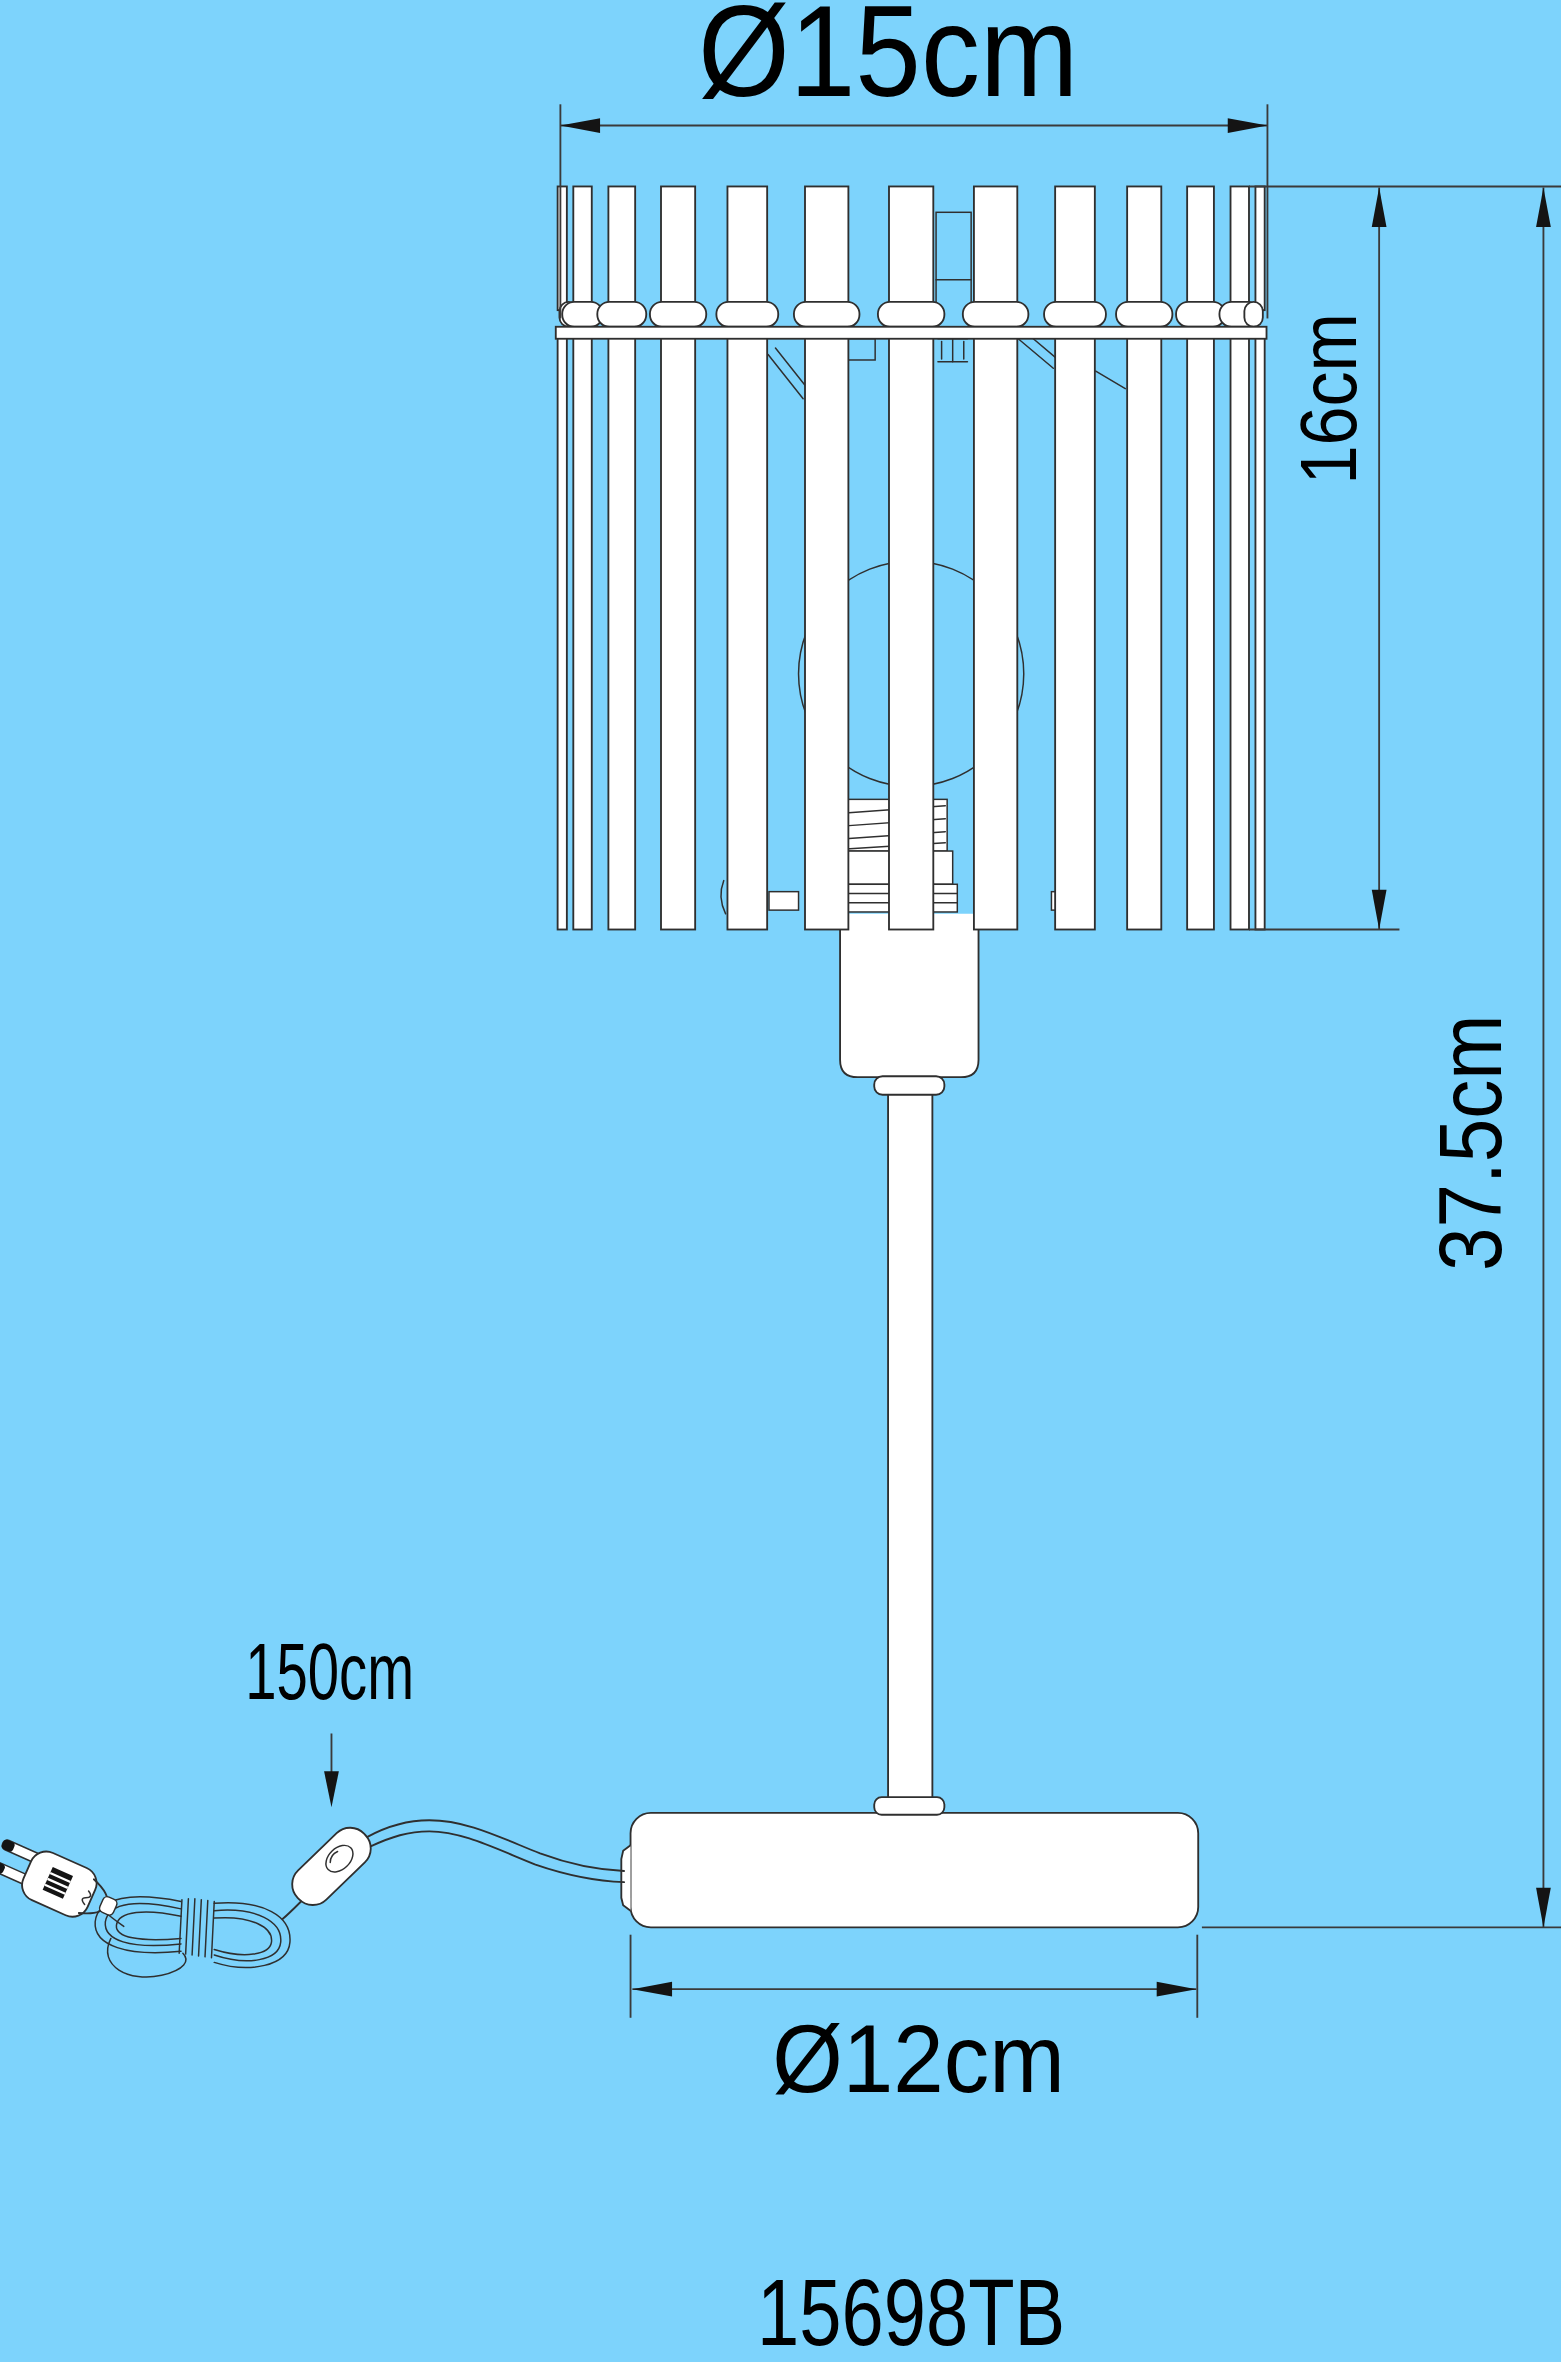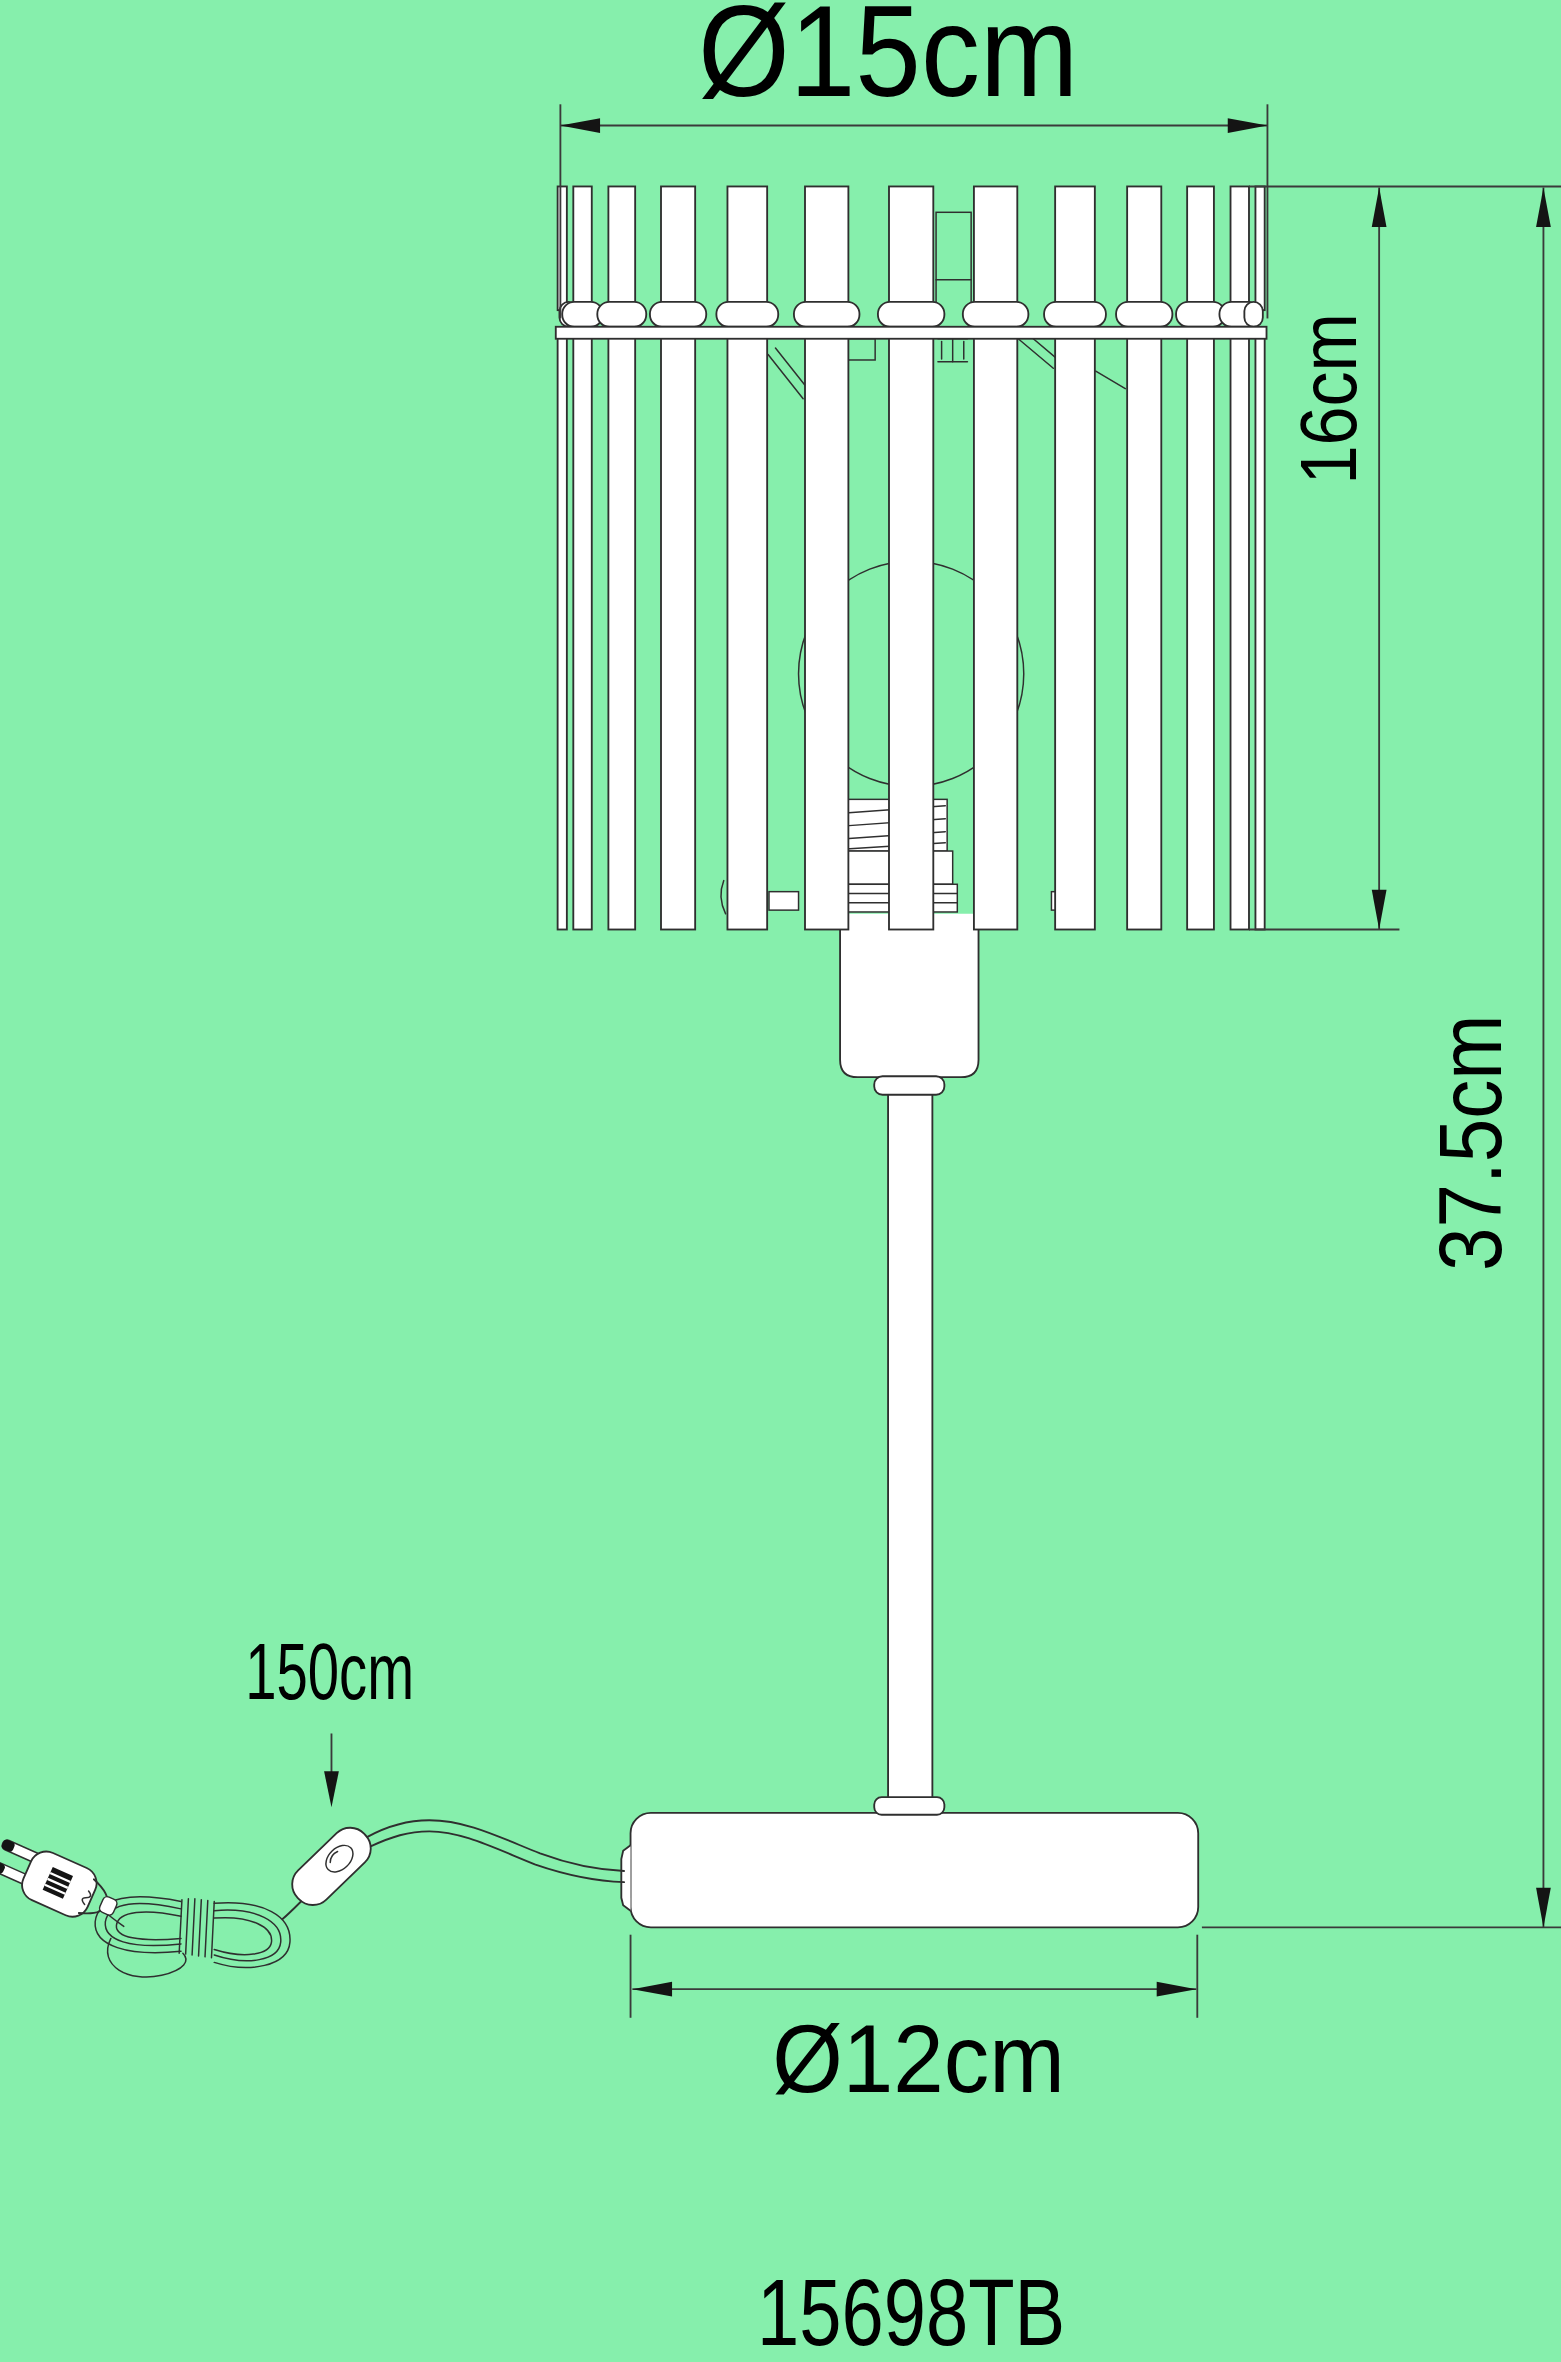--- a/index.html
+++ b/index.html
@@ -1,16 +1,16 @@
 <!DOCTYPE html>
 <html style="font-size:14.8px"><head>
 <meta charset="utf-8">
 <style>
   html,body{margin:0;padding:0;background:#ffffff;}
-  .stage{position:relative;width:1562px;height:2363px;background:#86efac;overflow:hidden;}
+  .stage{position:relative;width:1562px;height:2363px;background:#7dd3fc;overflow:hidden;}
   svg{display:block;}
   .ln{stroke:#2f2f2f;stroke-width:2;fill:none;stroke-linecap:round;}
   .thin{stroke:#2f2f2f;stroke-width:1.6;fill:none;stroke-linecap:round;}
   .wht{fill:#ffffff;stroke:#2f2f2f;stroke-width:2;}
   .whtthin{fill:#ffffff;stroke:#2f2f2f;stroke-width:1.6;}
   .blk{fill:#141414;stroke:none;}
   .dim{stroke:#3a3a3a;stroke-width:2;fill:none;}
   text{font-family:"Liberation Sans","DejaVu Sans",sans-serif;fill:#000;}
 </style>
 </head>

